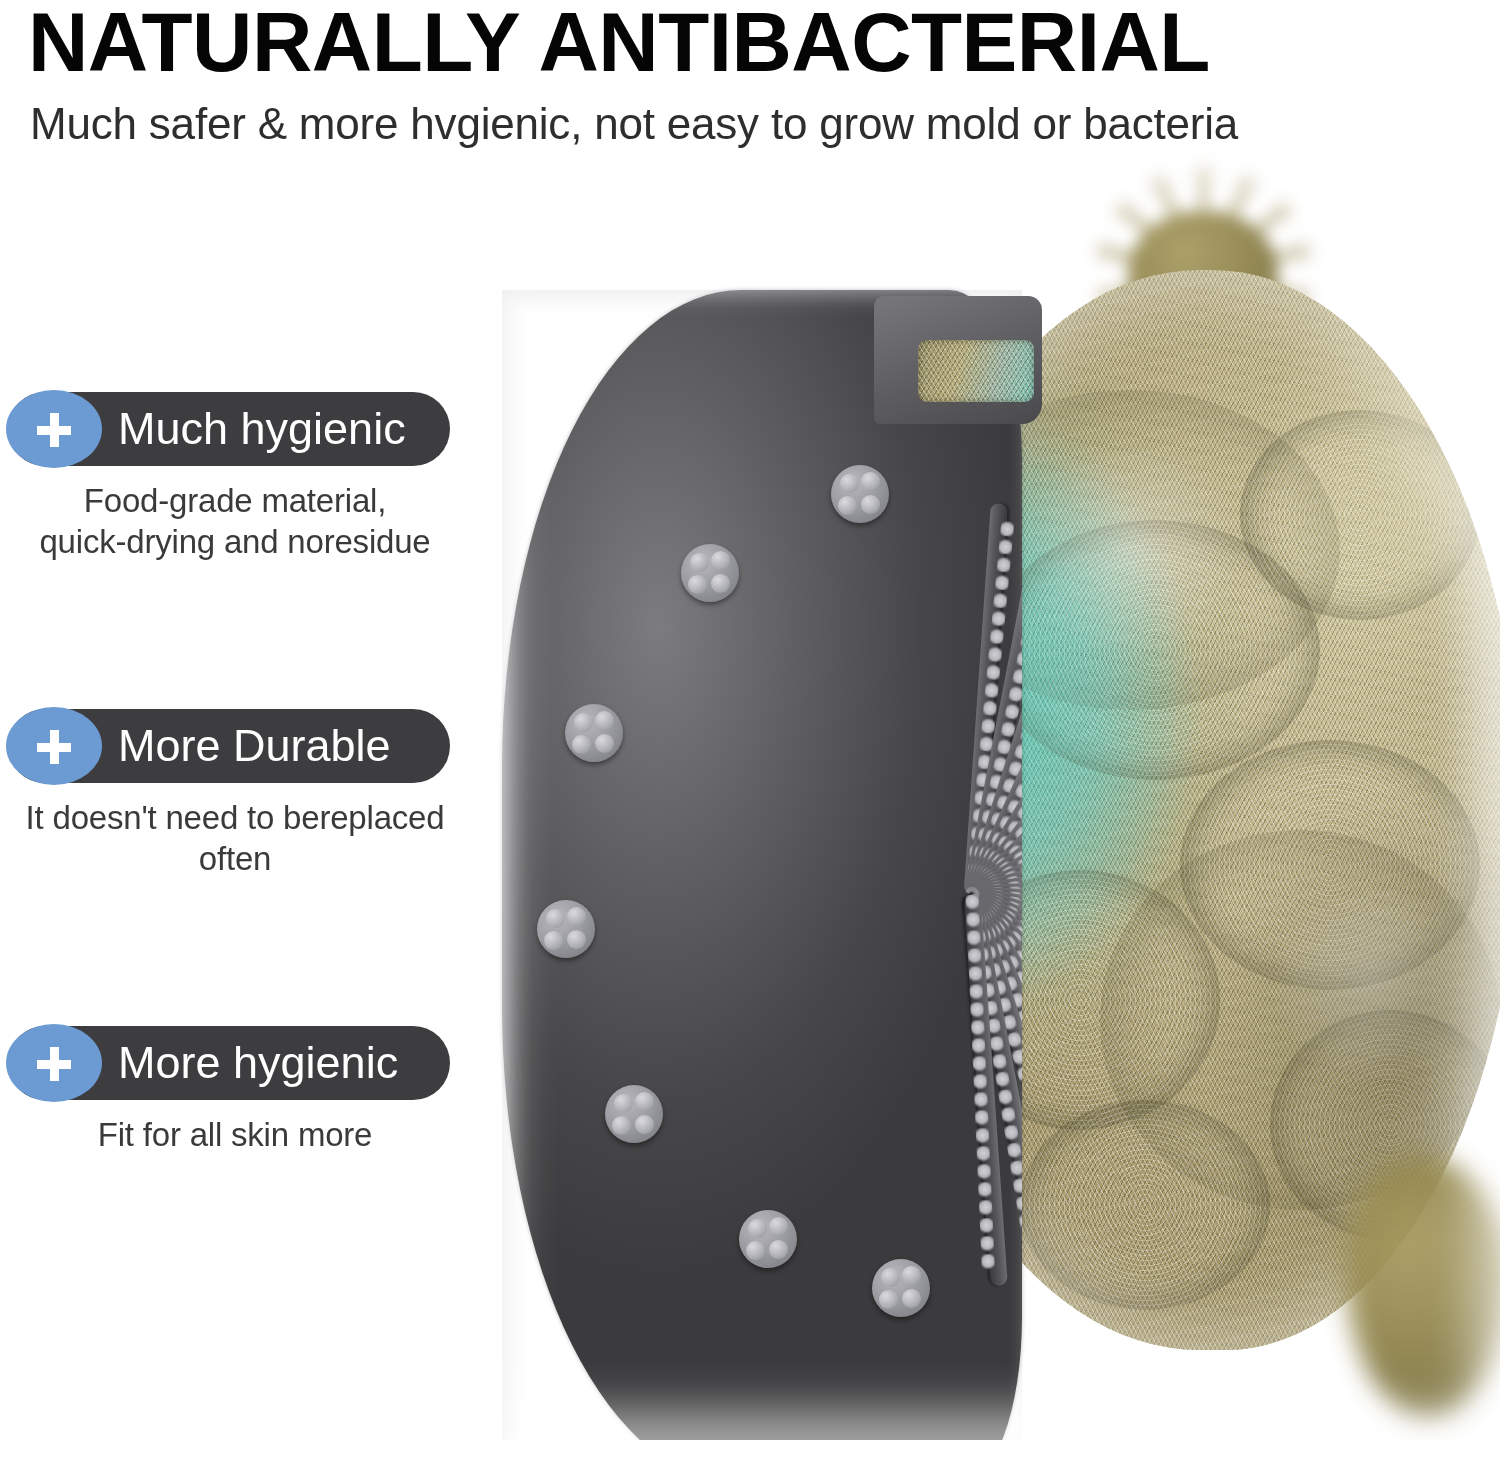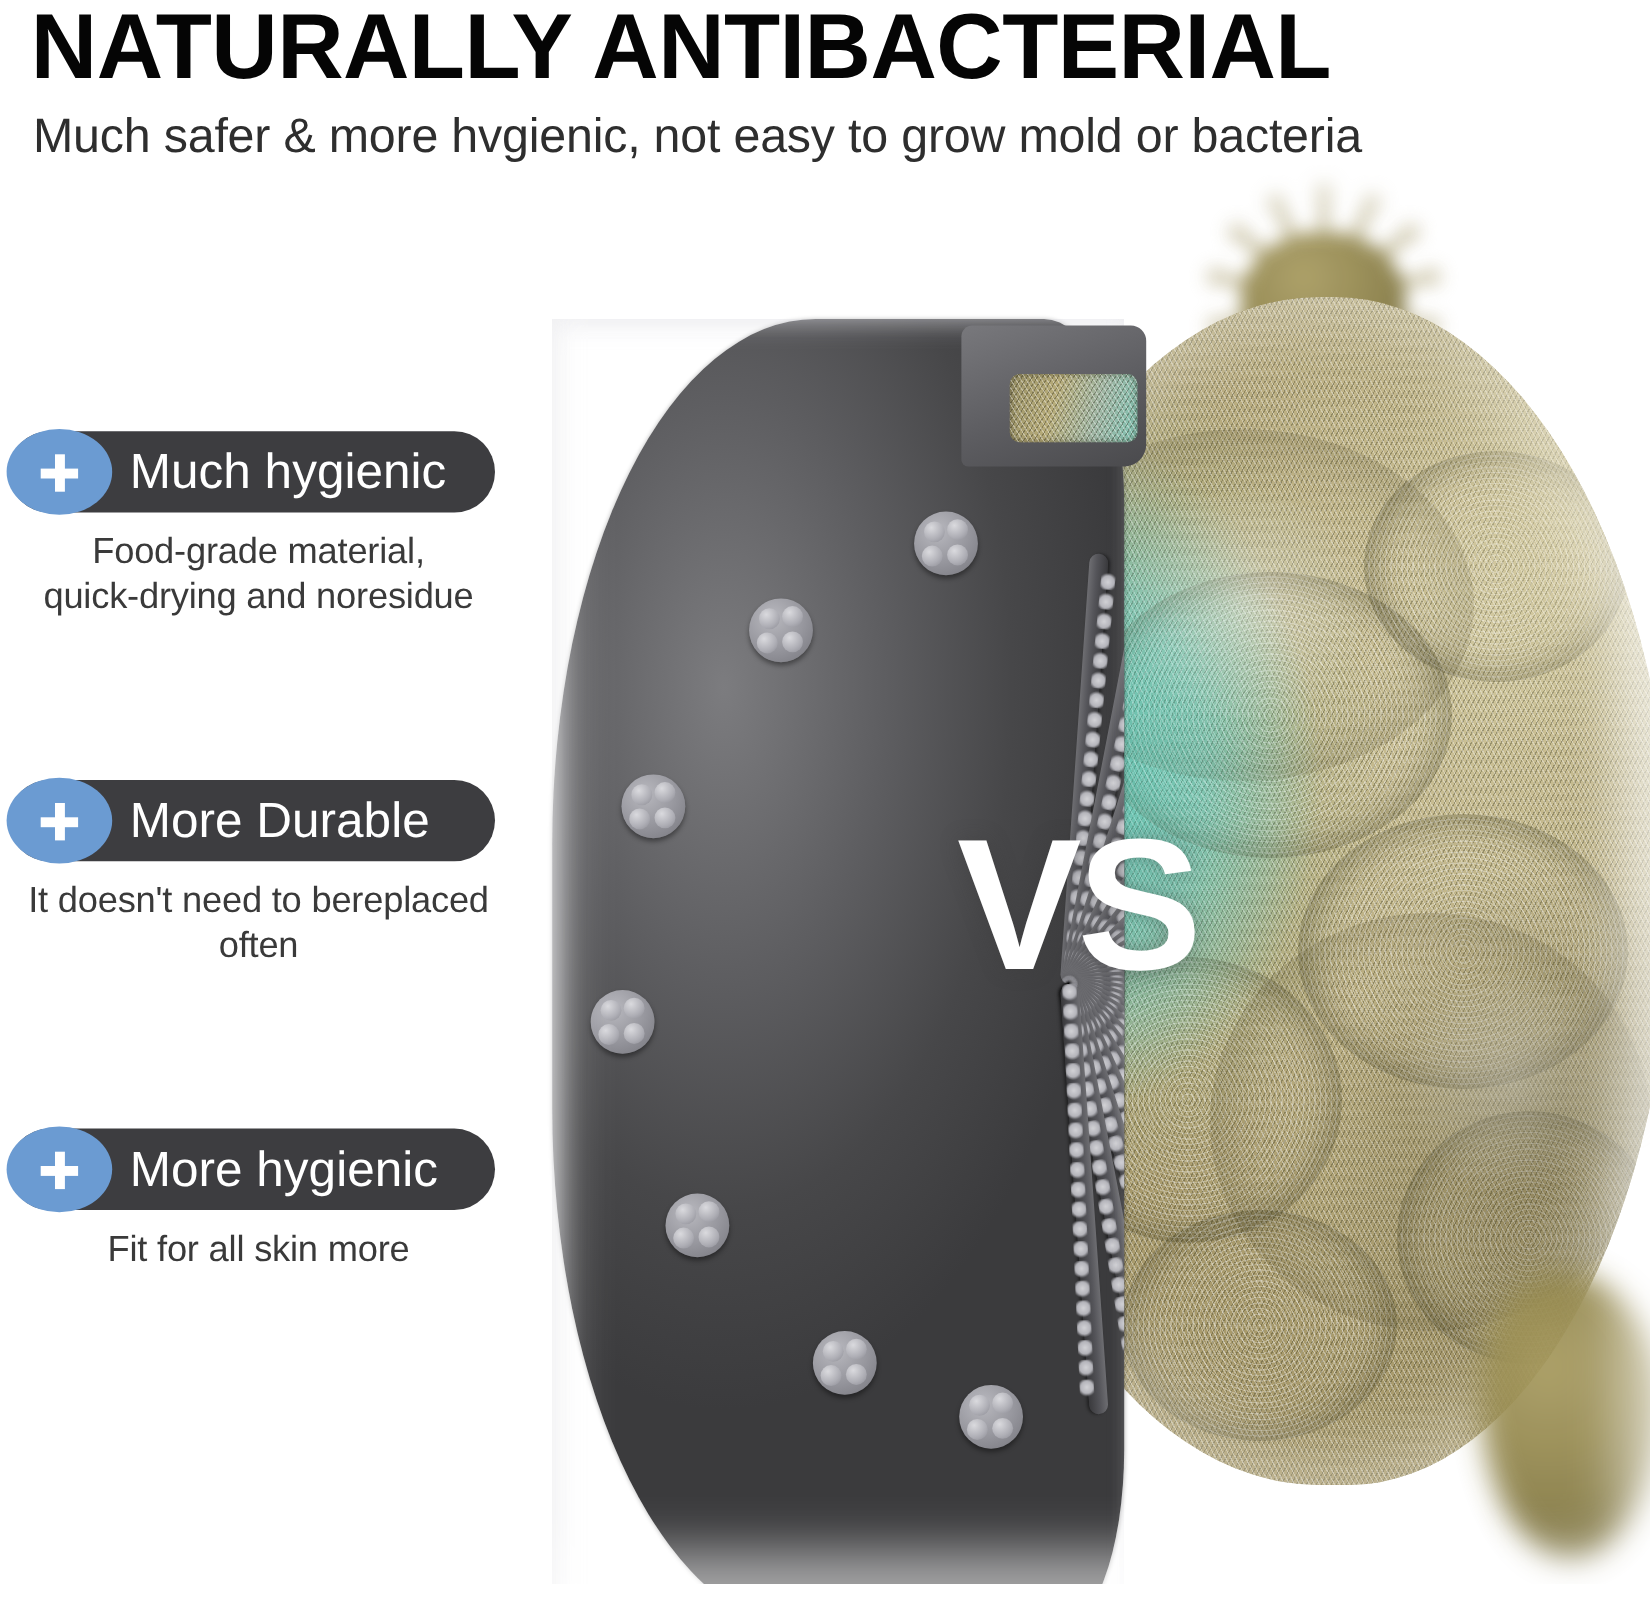--- a/index.html
+++ b/index.html
@@ -433,16 +433,15 @@
           <i></i>
         </div>
       </div>
     <div id="brush-rim"></div>
     <div id="hang-tab">
       <div class="frame"></div>
       <div class="hole"></div>
     </div>
   </div>
 
-  <div id="vs">VS</div>
 
   <div id="stage-vignette"></div>
 </div>
 
 </body></html>

